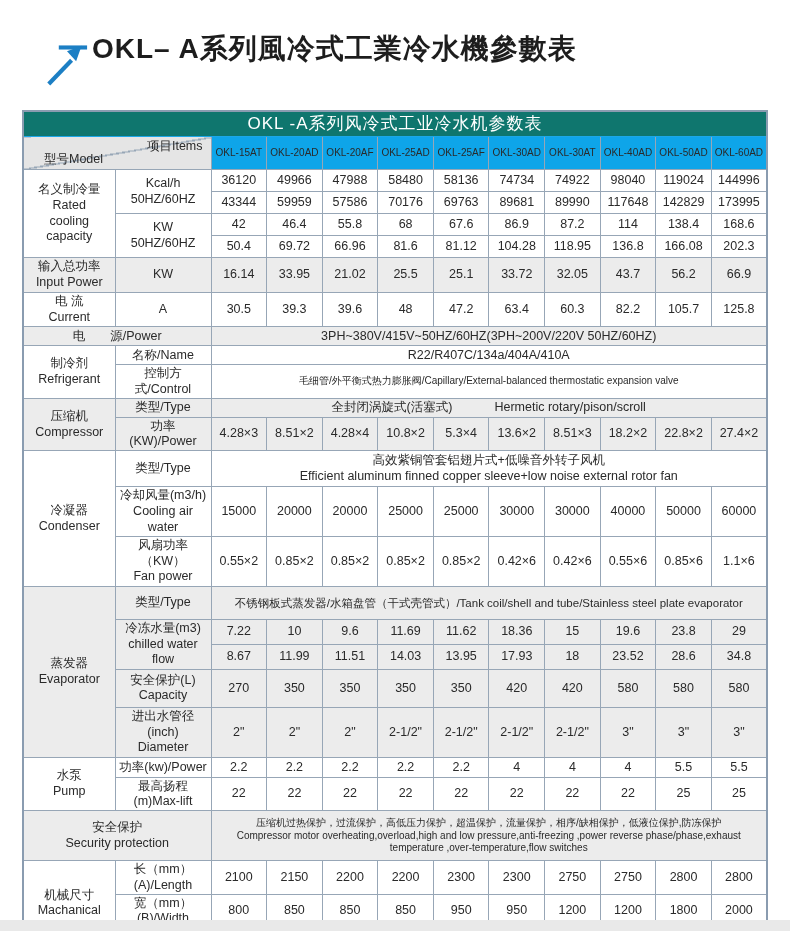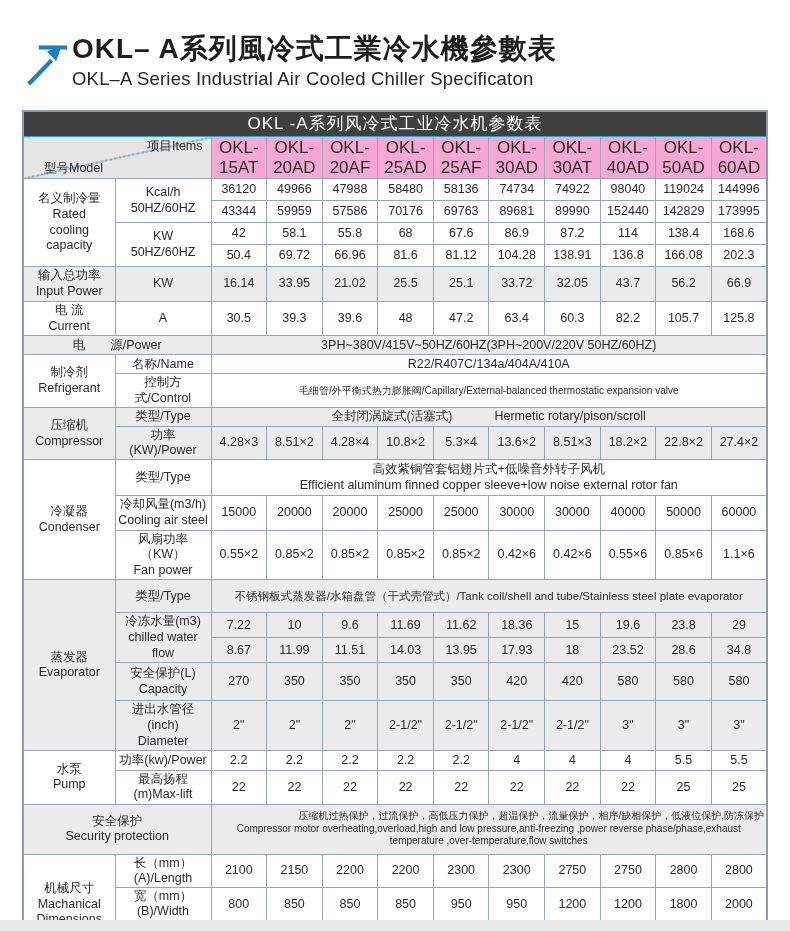--- a/index.html
+++ b/index.html
@@ -1,34 +1,34 @@
 <!DOCTYPE html>
 <html><head>
 <meta charset="utf-8">
 <style>
   html,body{margin:0;padding:0;}
   body{
     width:790px;height:931px;overflow:hidden;background:#ffffff;position:relative;
     font-family:"Liberation Sans","DejaVu Sans",sans-serif;color:#222;
   }
   
-  .page-header{position:relative;padding:34px 0 0 72px;height:66px;}
+  .page-header{position:relative;padding:34px 0 0 72px;height:66px;margin-left:20px;}
   .logo{position:absolute;left:26px;top:38px;width:42px;height:50px;}
   .title-zh{font-size:28px;font-weight:bold;color:#1d1d1d;letter-spacing:1px;line-height:1.1;}
   .title-en{font-size:18.5px;color:#262626;margin-top:3px;letter-spacing:0.2px;}
   
   table{border-collapse:collapse;table-layout:fixed;width:746px;margin:10px 0 0 22px;
         border:2px solid #8a9cb0;font-size:12.5px;}
   td,th{border:1px solid #97a6b6;text-align:center;vertical-align:middle;
         padding:1px 2px;line-height:1.22;font-weight:normal;color:#2a2a2a;
         overflow:hidden;}
   td div{line-height:1.25;}
-  tr.banner td{background:#404040;color:#ffffff;font-size:17px;height:22px;
+  tr.banner td{background:#0f766e;color:#ffffff;font-size:17px;height:22px;
                border-color:#1ba7e8;letter-spacing:1px;}
-  tr.models th{background:#f9a8d4;height:30px;font-size:17px;line-height:1.15;margin-left:28px;}
+  tr.models th{background:#0ea5e9;height:30px;font-size:10px;line-height:1.15;margin-left:28px;}
   tr.models td.corner{
     background:#e5e5e5;position:relative;
     background-image:linear-gradient(to bottom right,
       transparent calc(50% - 0.7px), #97a6b6 calc(50% - 0.7px),
       #97a6b6 calc(50% + 0.7px), transparent calc(50% + 0.7px));
   }
   .c-items{position:absolute;top:2px;right:8px;font-size:12.5px;}
   .c-model{position:absolute;bottom:2px;left:20px;font-size:12.5px;}
   tr.shade td{background:#ececec;}
   tr.r20 td{height:19px;}
@@ -48,21 +48,20 @@
 </head>
 <body>
 
 <div class="page-header">
   <svg class="logo" viewBox="0 0 46 52" aria-hidden="true">
     <path d="M14 9 H45" stroke="#1c7fc4" stroke-width="4.5" fill="none"></path>
     <path d="M3 49 L28 23" stroke="#1c7fc4" stroke-width="4.5" fill="none"></path>
     <path d="M39 7 L33 24 L23 13 Z" fill="#1c7fc4"></path>
   </svg>
   <div class="title-zh">OKL– A系列風冷式工業冷水機參數表</div>
-  <div class="title-en">OKL–A Series Industrial Air Cooled Chiller Specificaton</div>
 </div>
 
 <table>
   <colgroup>
     <col style="width:92px">
       <col style="width:96px">
     <col>
       <col>
       <col>
       <col>
@@ -119,48 +118,48 @@
         <td>144996</td>
       </tr>
   <tr class="r20">
         <td>43344</td>
         <td>59959</td>
         <td>57586</td>
         <td>70176</td>
         <td>69763</td>
         <td>89681</td>
         <td>89990</td>
-        <td>152440</td>
+        <td>117648</td>
         <td>142829</td>
         <td>173995</td>
       </tr>
   <tr class="r20">
     <td rowspan="2">
       <div>KW</div>
       <div>50HZ/60HZ</div>
     </td>
   <td>42</td>
-        <td>58.1</td>
+        <td>46.4</td>
         <td>55.8</td>
         <td>68</td>
         <td>67.6</td>
         <td>86.9</td>
         <td>87.2</td>
         <td>114</td>
         <td>138.4</td>
         <td>168.6</td>
       </tr>
   <tr class="r20">
         <td>50.4</td>
         <td>69.72</td>
         <td>66.96</td>
         <td>81.6</td>
         <td>81.12</td>
         <td>104.28</td>
-        <td>138.91</td>
+        <td>118.95</td>
         <td>136.8</td>
         <td>166.08</td>
         <td>202.3</td>
       </tr>
 
   <tr class="shade h32">
     <td>
       <div>输入总功率</div>
       <div>Input Power</div>
     </td>
@@ -244,21 +243,21 @@
     </td>
     <td>类型/Type</td>
     <td colspan="10">
       <div>高效紫铜管套铝翅片式+低噪音外转子风机</div>
       <div>Efficient aluminum finned copper sleeve+low noise external rotor fan</div>
     </td>
   </tr>
   <tr class="h30">
     <td>
       <div>冷却风量(m3/h)</div>
-      <div>Cooling air steel</div>
+      <div>Cooling air water</div>
     </td>
   <td>15000</td>
         <td>20000</td>
         <td>20000</td>
         <td>25000</td>
         <td>25000</td>
         <td>30000</td>
         <td>30000</td>
         <td>40000</td>
         <td>50000</td>
@@ -380,21 +379,21 @@
         <td>25</td>
         <td>25</td>
       </tr>
 
   <tr class="shade h48">
     <td colspan="2">
       <div>安全保护</div>
       <div>Security protection</div>
     </td>
     <td colspan="10" class="small">
-      <div style="white-space:nowrap;text-align:right;">压缩机过热保护，过流保护，高低压力保护，超温保护，流量保护，相序/缺相保护，低液位保护,防冻保护</div>
+      <div style="white-space:nowrap;">压缩机过热保护，过流保护，高低压力保护，超温保护，流量保护，相序/缺相保护，低液位保护,防冻保护</div>
       <div>Compressor motor overheating,overload,high and low pressure,anti-freezing ,power reverse phase/phase,exhaust temperature ,over-temperature,flow switches</div>
     </td>
   </tr>
 
   <tr class="r18">
     <td rowspan="3">
       <div>机械尺寸</div>
       <div>Machanical</div>
       <div>Dimensions</div>
     </td>

